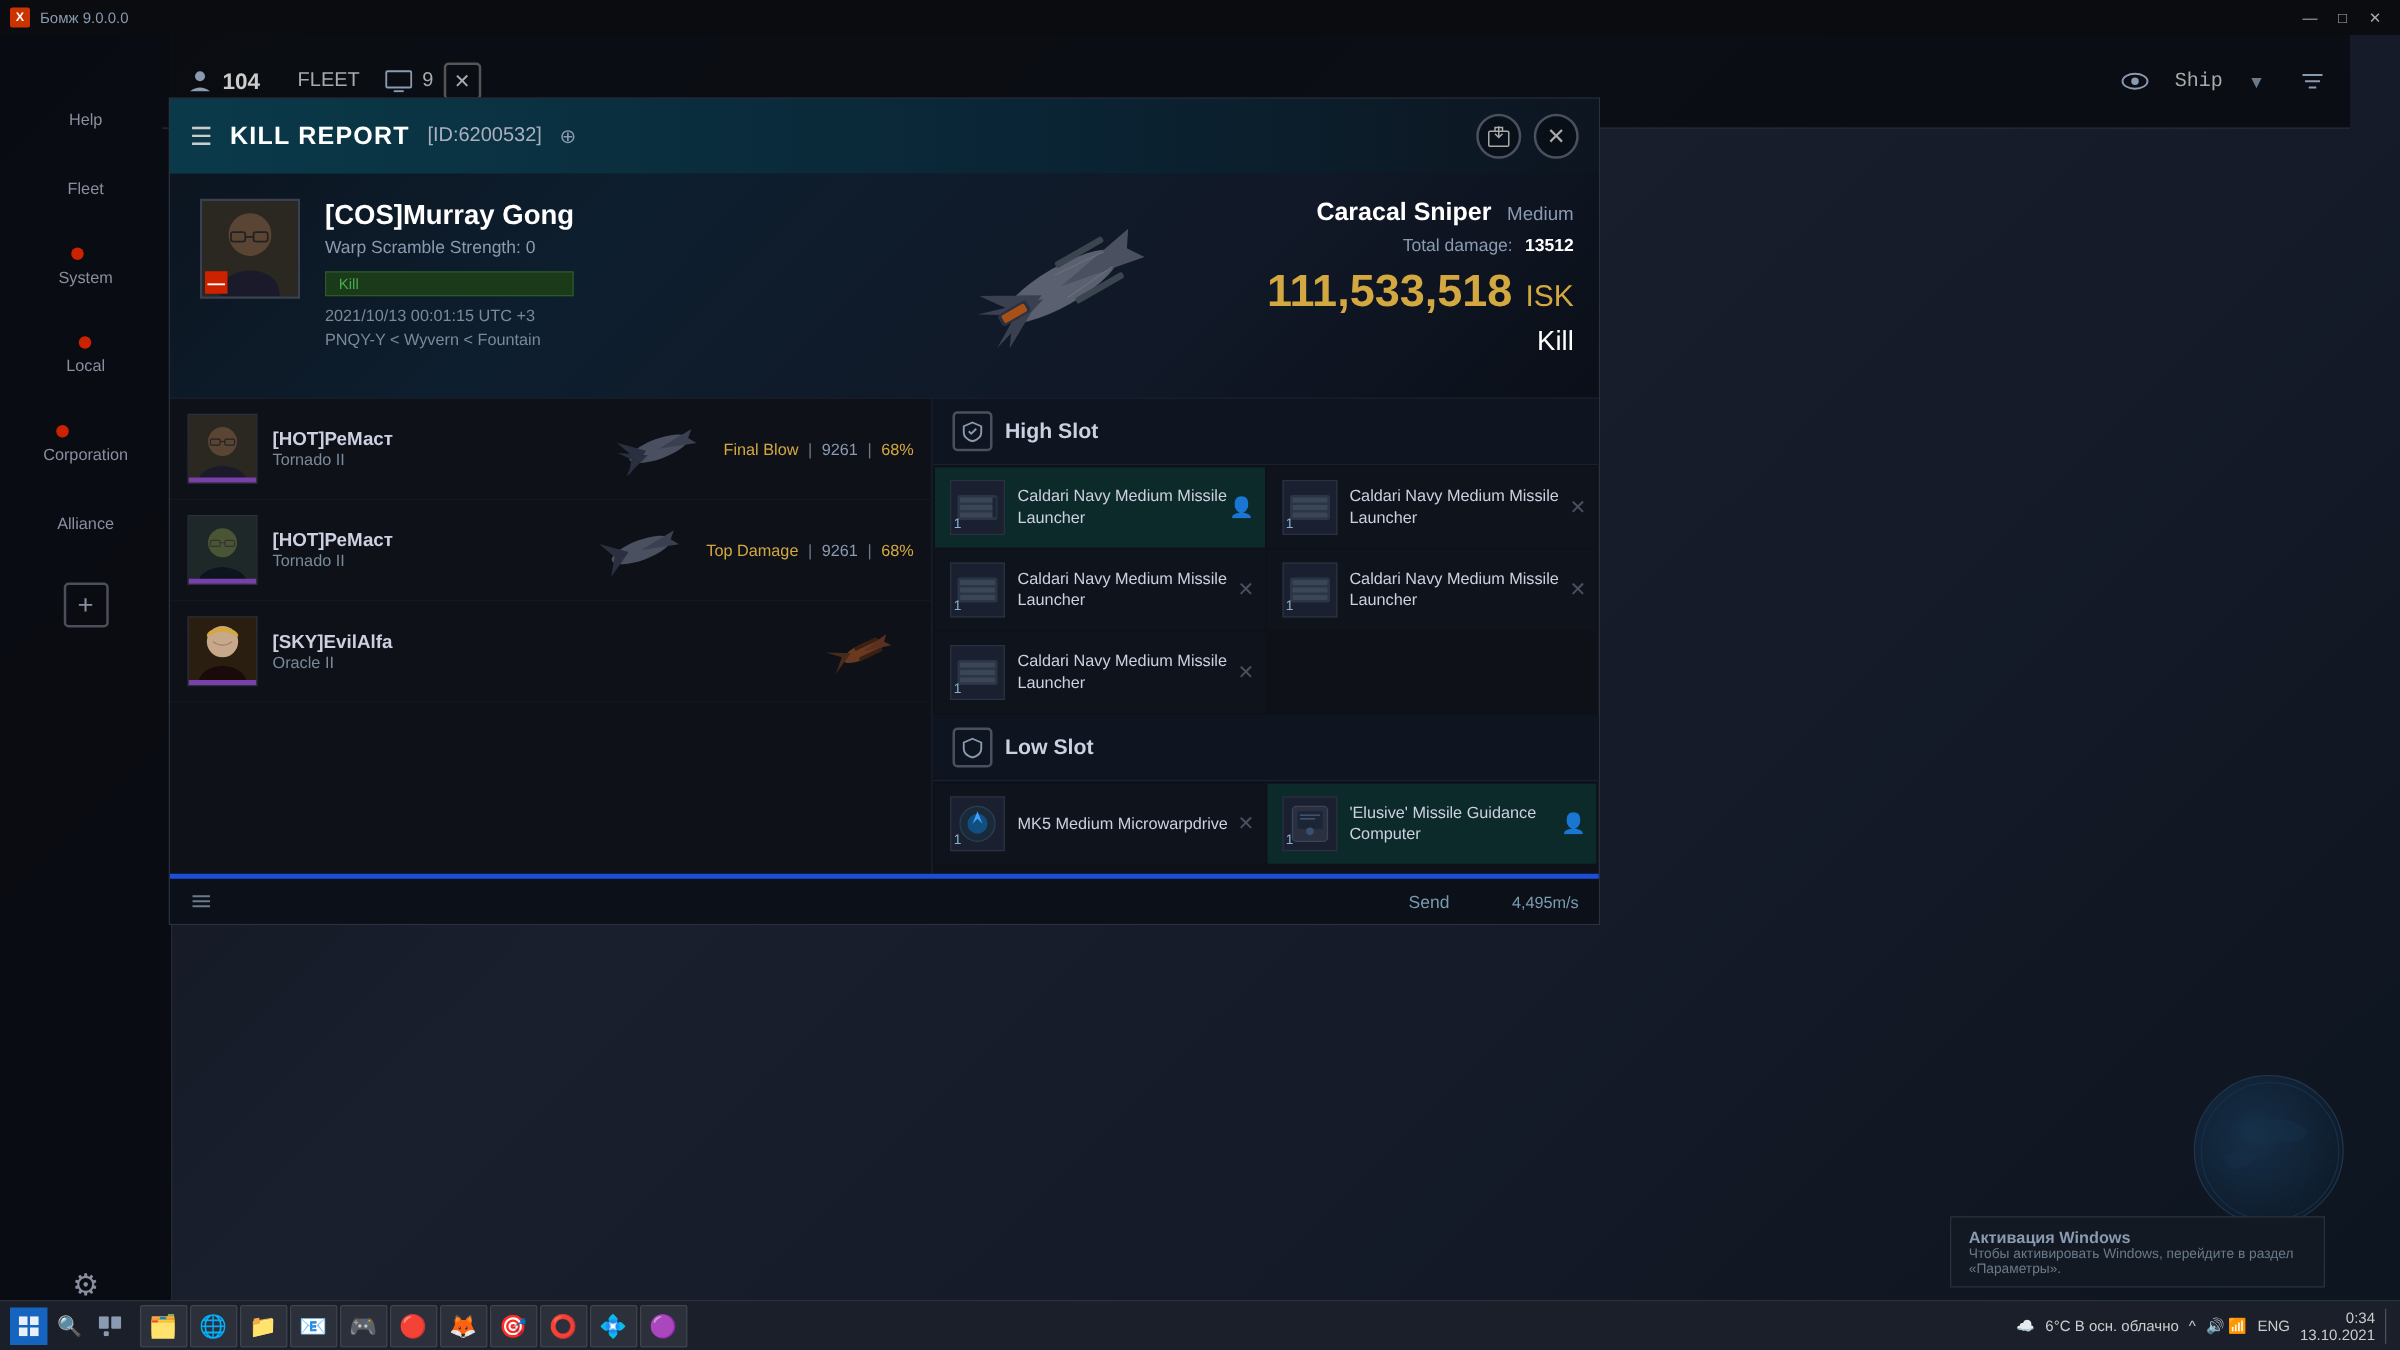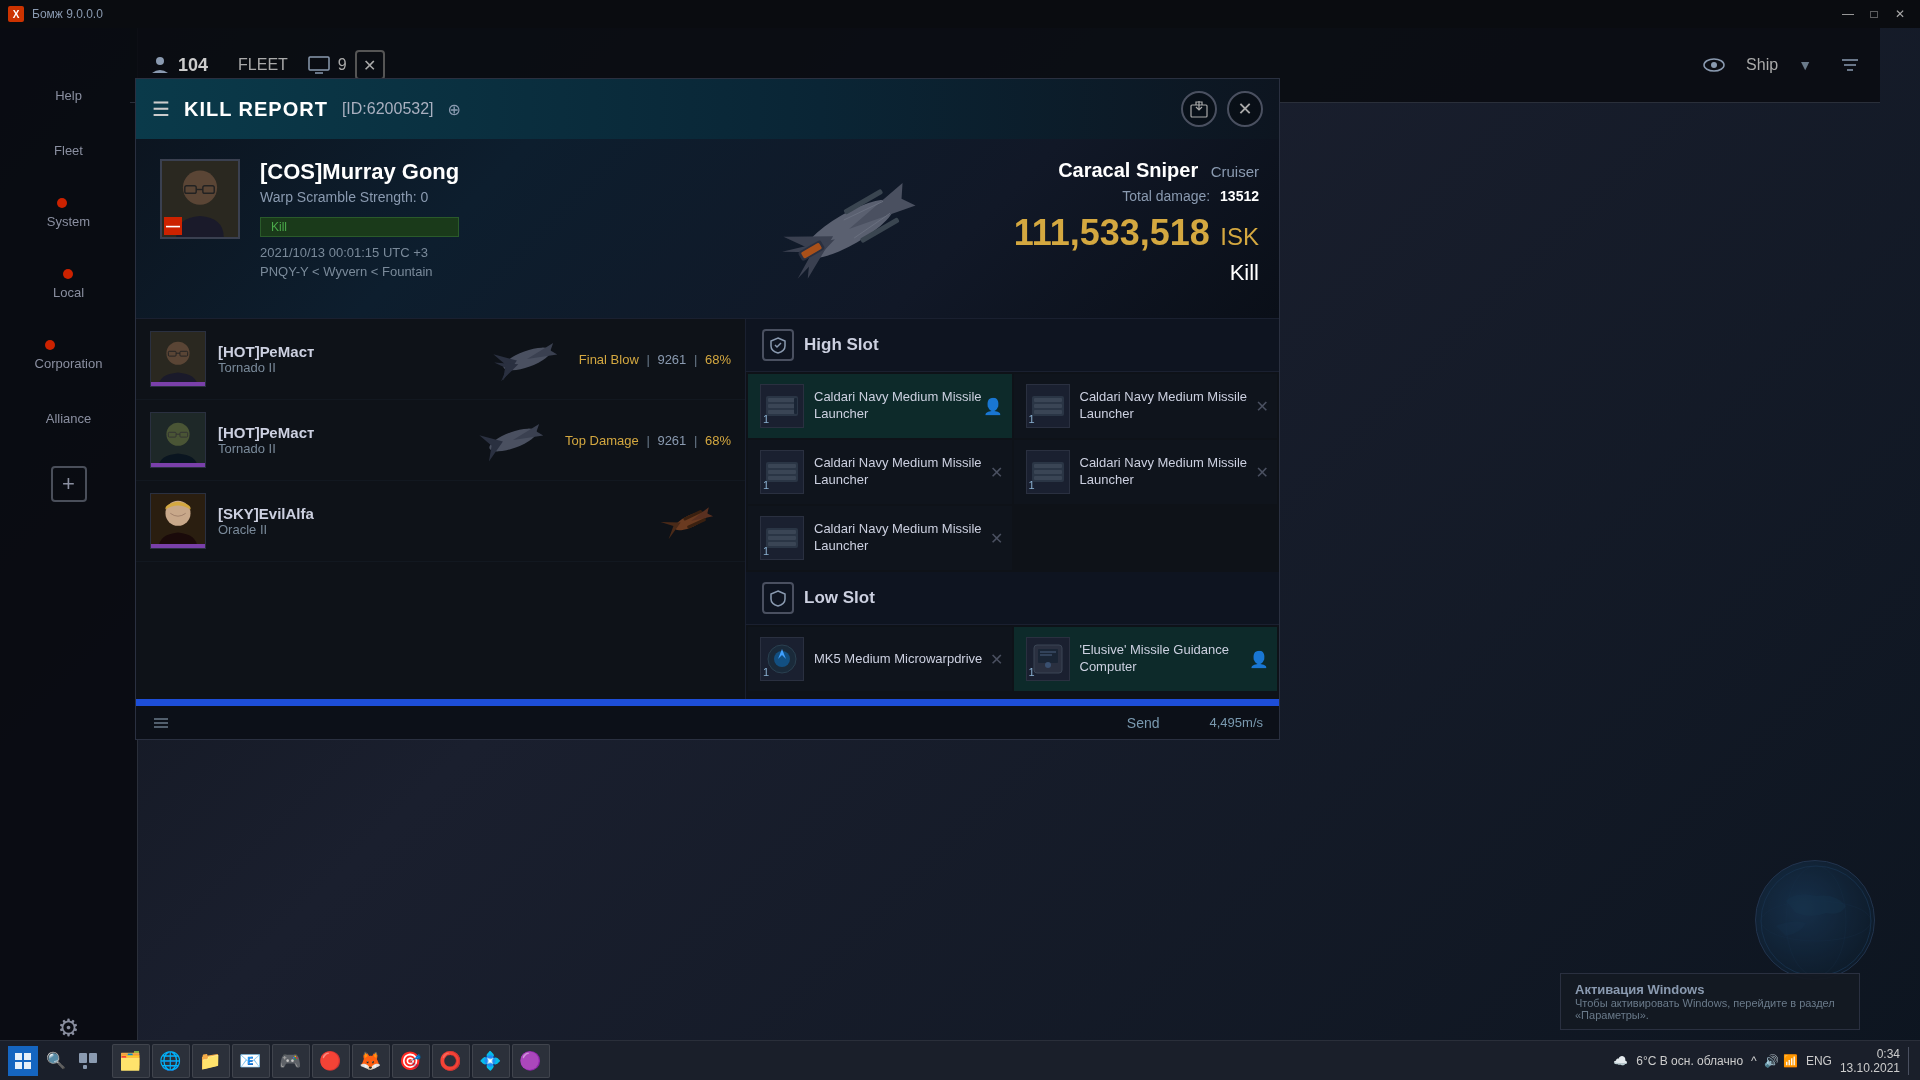--- a/index.html
+++ b/index.html
@@ -811,21 +811,21 @@
       <path d="M7 17 h8" stroke="#8a9ab0" stroke-width="1.5"></path>
     </svg>
     <span style="color:#aaa;font-size:16px;">9</span>
     <div class="close-x-btn">✕</div>
   </div>
   <div style="flex:1;"></div>
   <svg width="24" height="24" viewBox="0 0 24 24" style="margin-left:auto;">
     <ellipse cx="12" cy="12" rx="10" ry="6" fill="none" stroke="#8a9ab0" stroke-width="1.5"></ellipse>
     <circle cx="12" cy="12" r="3" fill="#8a9ab0"></circle>
   </svg>
-  <span style="color:#aaa;font-size:16px;">Ship</span>
+  <span style="color:#aaa;font-size:16px;font-family:Liberation Mono, monospace;">Ship</span>
   <span style="color:#6a7a8a;font-size:14px;">▼</span>
   <svg width="20" height="20" viewBox="0 0 20 20" style="margin-left:8px;">
     <line x1="2" y1="5" x2="18" y2="5" stroke="#8a9ab0" stroke-width="1.5"></line>
     <line x1="4" y1="10" x2="16" y2="10" stroke="#8a9ab0" stroke-width="1.5"></line>
     <line x1="7" y1="15" x2="13" y2="15" stroke="#8a9ab0" stroke-width="1.5"></line>
   </svg>
 </div>
 
 <div class="kill-report-modal">
 
@@ -895,21 +895,21 @@
 
           <rect x="155" y="58" width="50" height="6" rx="2" fill="#3a4550"></rect>
           <rect x="155" y="96" width="50" height="6" rx="2" fill="#3a4550"></rect>
         </g>
       </svg>
     </div>
 
     <div class="kill-stats">
       <div>
         <span class="ship-type">Caracal Sniper</span>
-        <span class="ship-class" style="margin-left:8px;">Cruiser</span>
+        <span class="ship-class" style="margin-left:8px;">Medium</span>
       </div>
       <div class="damage-line">
         <span>Total damage:</span>
         <span class="damage-value" style="margin-left:6px;">13512</span>
       </div>
       <div style="margin-top:8px;">
         <span class="isk-value">111,533,518</span>
         <span class="isk-label">ISK</span>
       </div>
       <div class="kill-type">Kill</div>
@@ -1144,21 +1144,21 @@
             </svg>
             <span class="slot-qty">1</span>
           </div>
           <span class="slot-item-name">'Elusive' Missile Guidance Computer</span>
           <span class="slot-person-icon">👤</span>
         </div>
       </div>
     </div>
   </div>
 
-  <div class="bottom-bar" style="position:relative;bottom:auto;left:auto;right:auto;padding:6px 16px;border-top:7px solid #1d4ed8;display:flex;align-items:center;background:#0c1018;">
+  <div class="bottom-bar" style="position:relative;bottom:auto;left:auto;right:auto;padding:6px 16px;border-top:4px solid #1d4ed8;display:flex;align-items:center;background:#0c1018;">
     <svg width="18" height="18" viewBox="0 0 18 18" style="color:#6a7a8a;">
       <line x1="2" y1="5" x2="16" y2="5" stroke="#6a7a8a" stroke-width="1.5"></line>
       <line x1="2" y1="9" x2="16" y2="9" stroke="#6a7a8a" stroke-width="1.5"></line>
       <line x1="2" y1="13" x2="16" y2="13" stroke="#6a7a8a" stroke-width="1.5"></line>
     </svg>
     <button class="send-btn" style="background:none;border:none;color:#7a9ab0;cursor:pointer;font-size:14px;margin-left:auto;">Send</button>
     <span style="color:#7a9ab0;font-size:13px;margin-left:10px;">4,495m/s</span>
   </div>
 </div>
 

